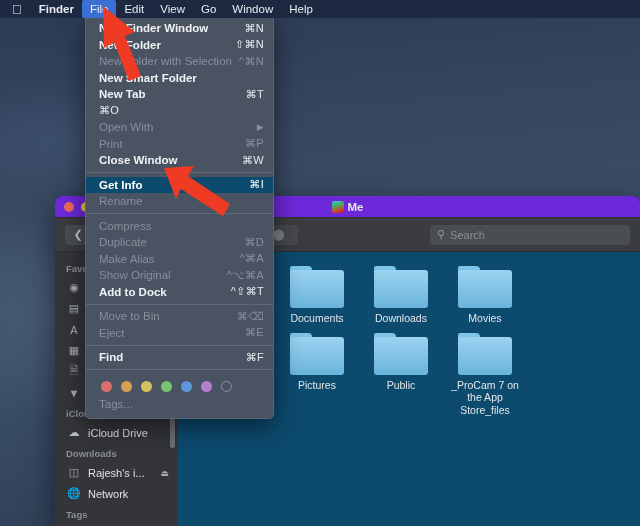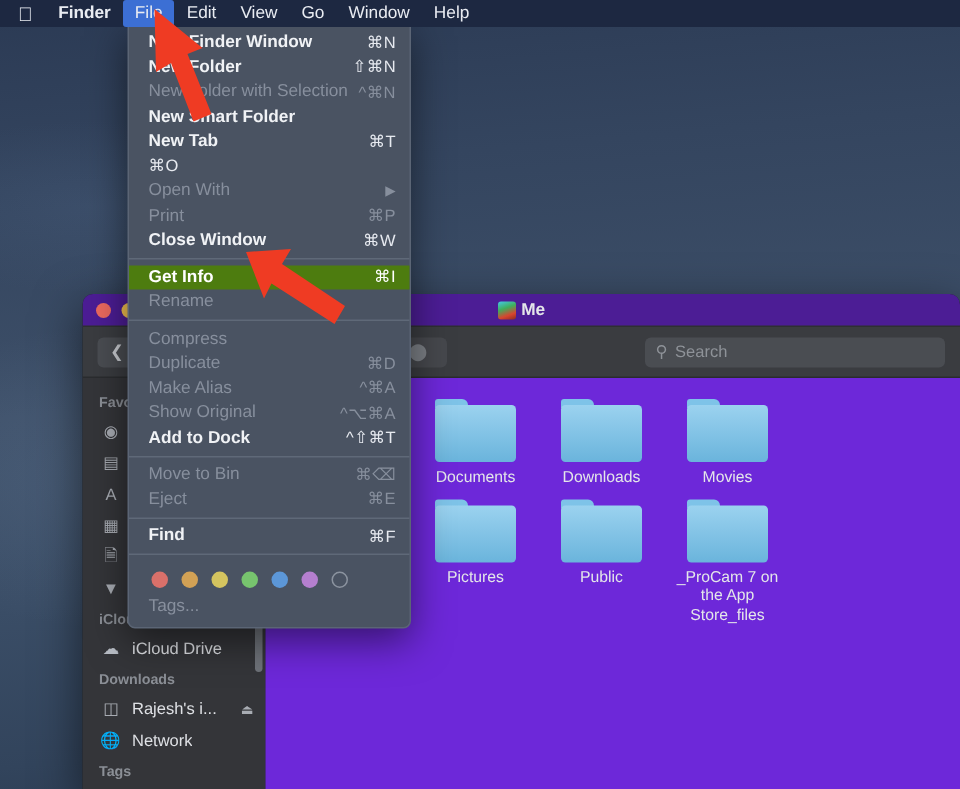--- a/index.html
+++ b/index.html
@@ -44,21 +44,21 @@
   
   .finder-window {
     position: absolute; left: 55px; top: 196px; width: 585px; height: 330px;
     background: #232427;
     border-radius: 7px 7px 0 0;
     box-shadow: 0 10px 32px rgba(0,0,0,.55);
     overflow: hidden;
     z-index: 10;
   }
   .titlebar {
-    height: 22px; background: #4c1d95;
+    height: 22px; background: #6d28d9;
     display: flex; align-items: center; justify-content: center;
     position: relative;
     border-bottom: 1px solid #2e3033;
   }
   .traffic {
     position: absolute; left: 9px; top: 6px;
     display: flex; gap: 7px;
   }
   .light { width: 10px; height: 10px; border-radius: 50%; }
   .light.red { background: #ec6a5f; }
@@ -123,21 +123,21 @@
   }
   .sb-label { white-space: nowrap; overflow: hidden; }
   .eject { margin-left: auto; margin-right: 8px; color: #a8acb3; font-size: 9px; }
   .sb-scroll {
     position: absolute; right: 2px; top: 134px;
     width: 5px; height: 62px; border-radius: 3px;
     background: #6e7279;
   }
 
   
-  .content { flex: 1; background: #6d28d9; position: relative; padding: 14px 0 0 0; }
+  .content { flex: 1; background: #0c4a6e; position: relative; padding: 14px 0 0 0; }
   .grid-row { display: flex; padding-left: 14px; margin-bottom: 8px; }
   .item-cell {
     width: 84px; text-align: center;
     display: flex; flex-direction: column; align-items: center;
   }
   .folder {
     width: 54px; height: 42px; position: relative; margin-bottom: 4px;
   }
   .folder .tab {
     position: absolute; left: 0; top: 0; width: 22px; height: 6px;
@@ -167,21 +167,21 @@
   .mi {
     display: flex; align-items: center;
     height: 16.5px; padding: 0 9px 0 13px;
     color: #f0f2f5; white-space: nowrap;
   }
   .mi .lbl { flex: 1; }
   .mi .key { color: #e7eaf0; font-size: 11px; letter-spacing: .3px; }
   .mi.disabled { color: #878f9d; }
   .mi.disabled .key { color: #878f9d; }
   .mi.bold .lbl { font-weight: bold; }
-  .mi.sel { background: #4d7c0f; }
+  .mi.sel { background: #0c4a6e; }
   .mi.sel .lbl { font-weight: bold; color: #fff; }
   .mi.sel .key { color: #fff; }
   .mi .arrow { color: #9aa2b0; font-size: 9px; }
   .menu-div { height: 1px; background: #5f6978; margin: 3.5px 0; }
   .tag-row {
     display: flex; align-items: center; gap: 9px;
     padding: 7px 0 4px 15px;
   }
   .tag-circle { width: 11px; height: 11px; border-radius: 50%; }
   .tag-circle.empty { background: transparent; border: 1px solid #8b939f; }

